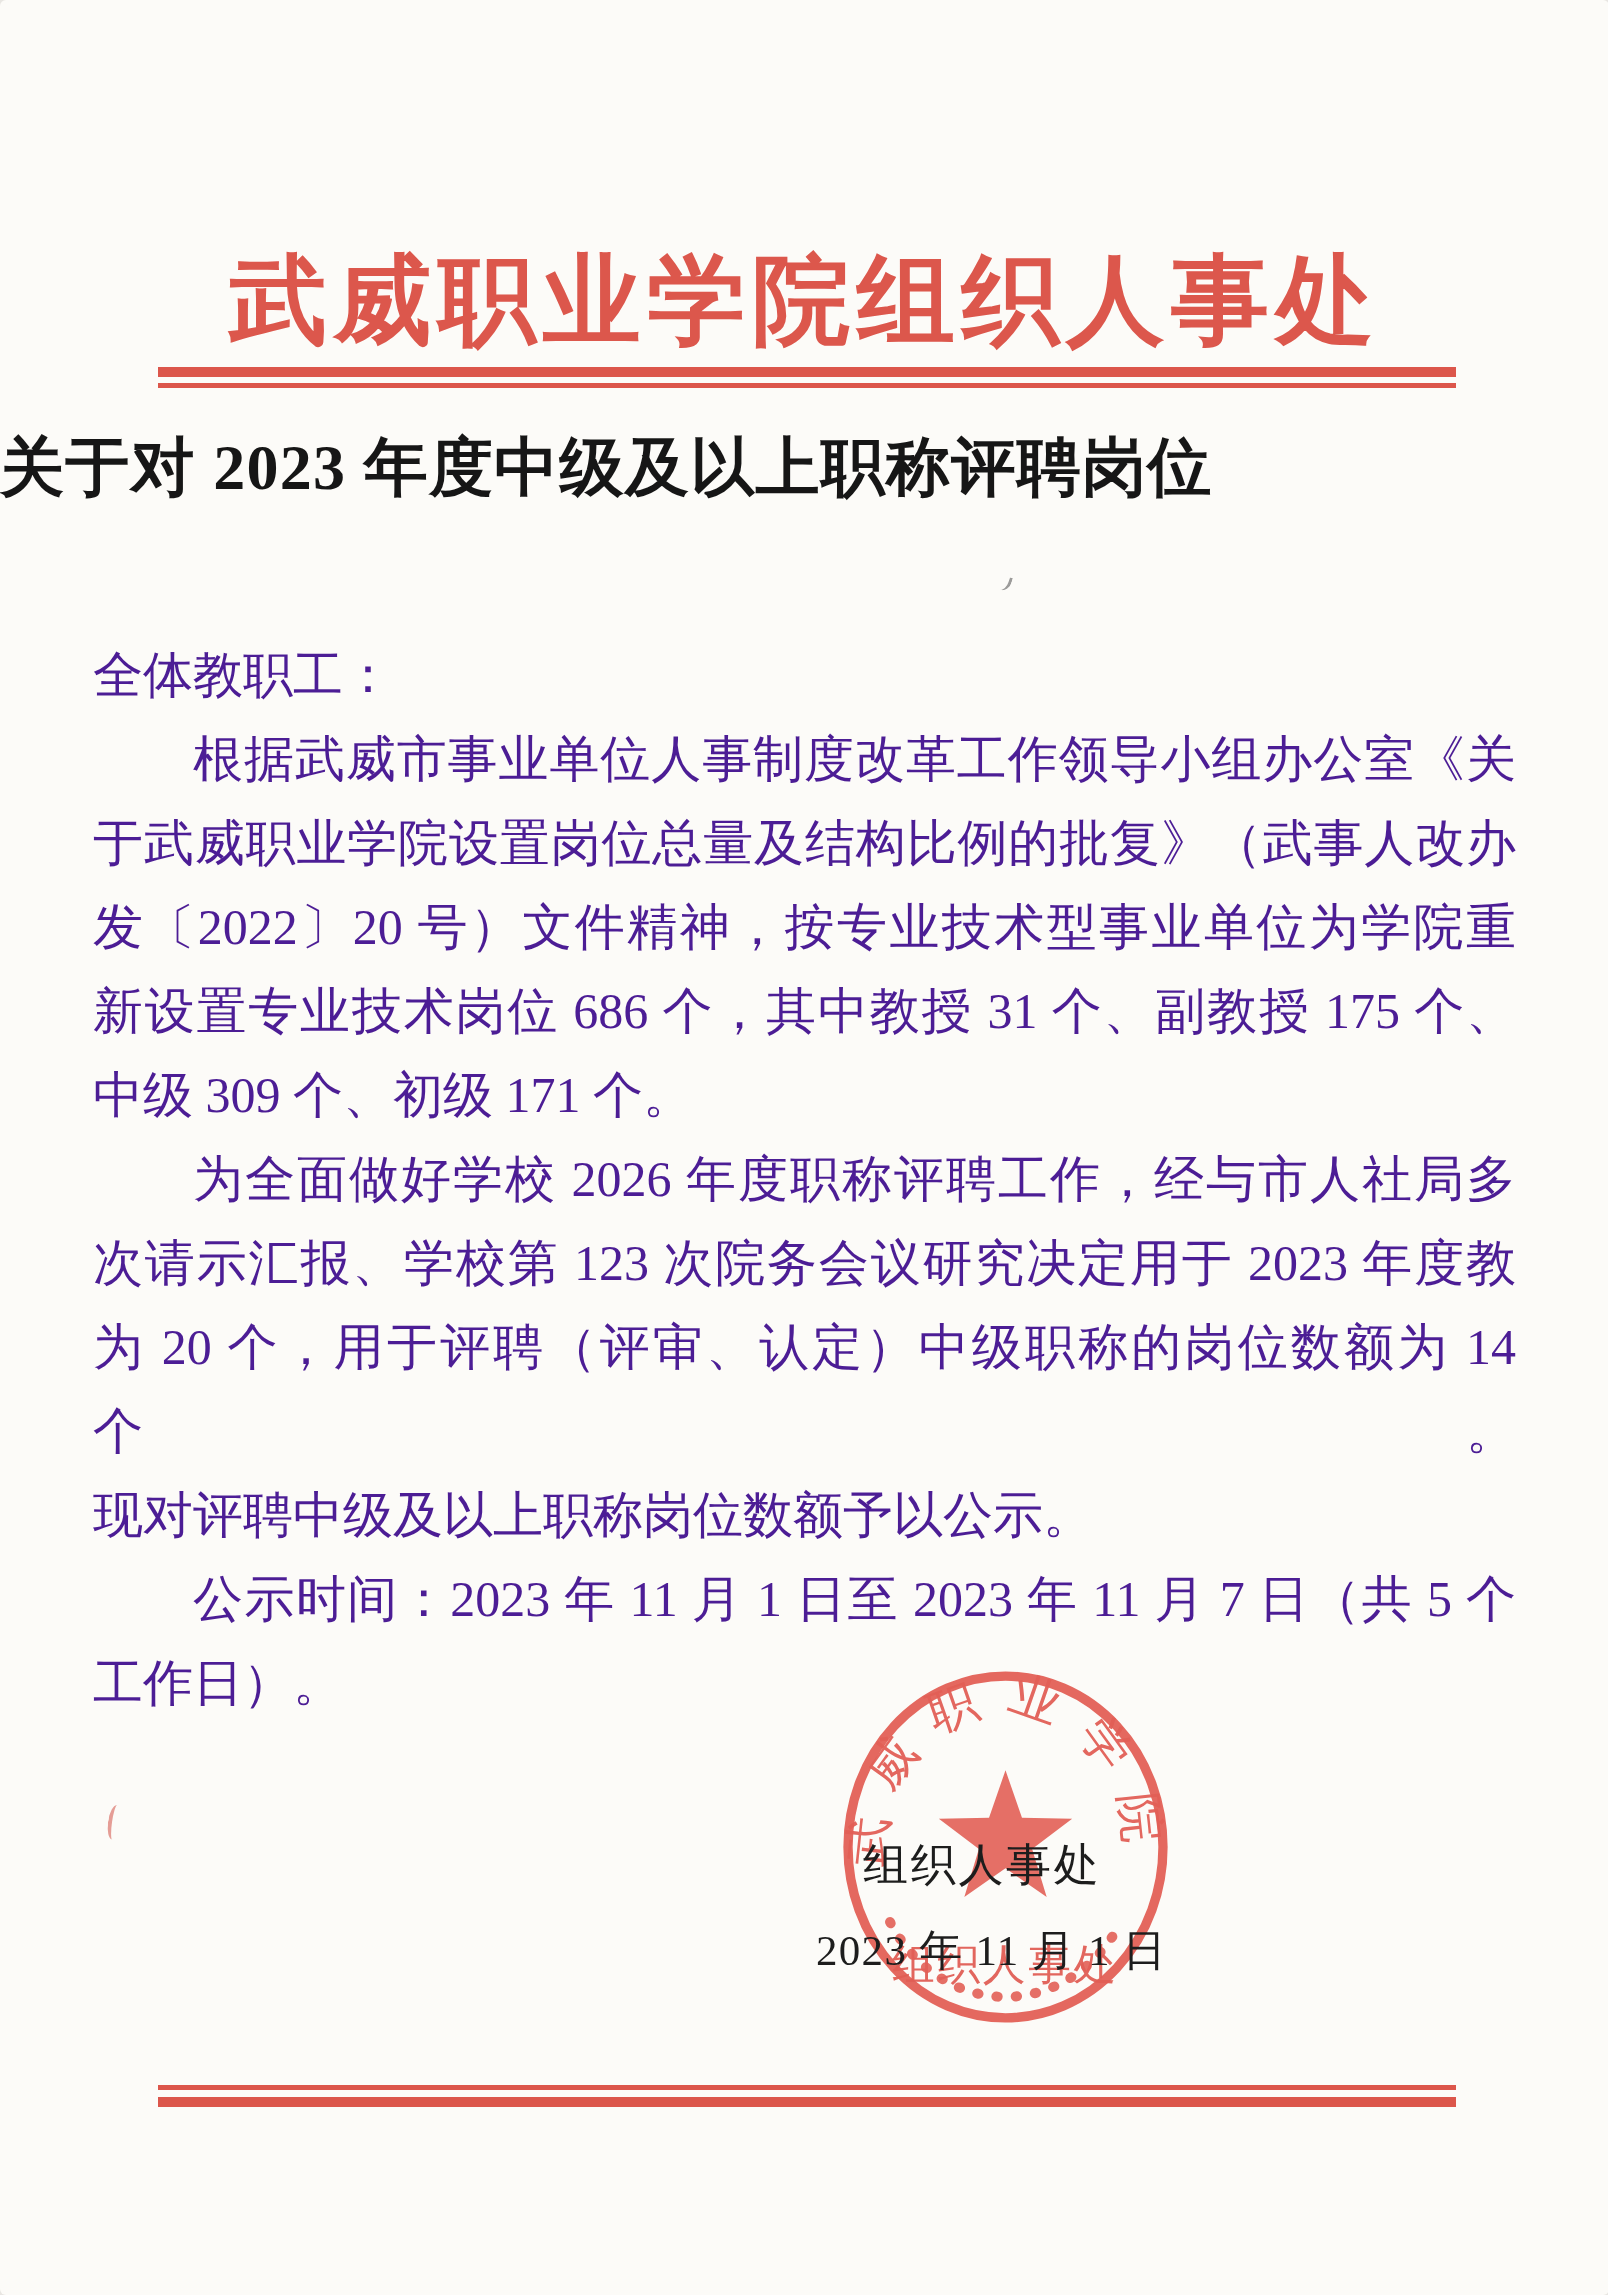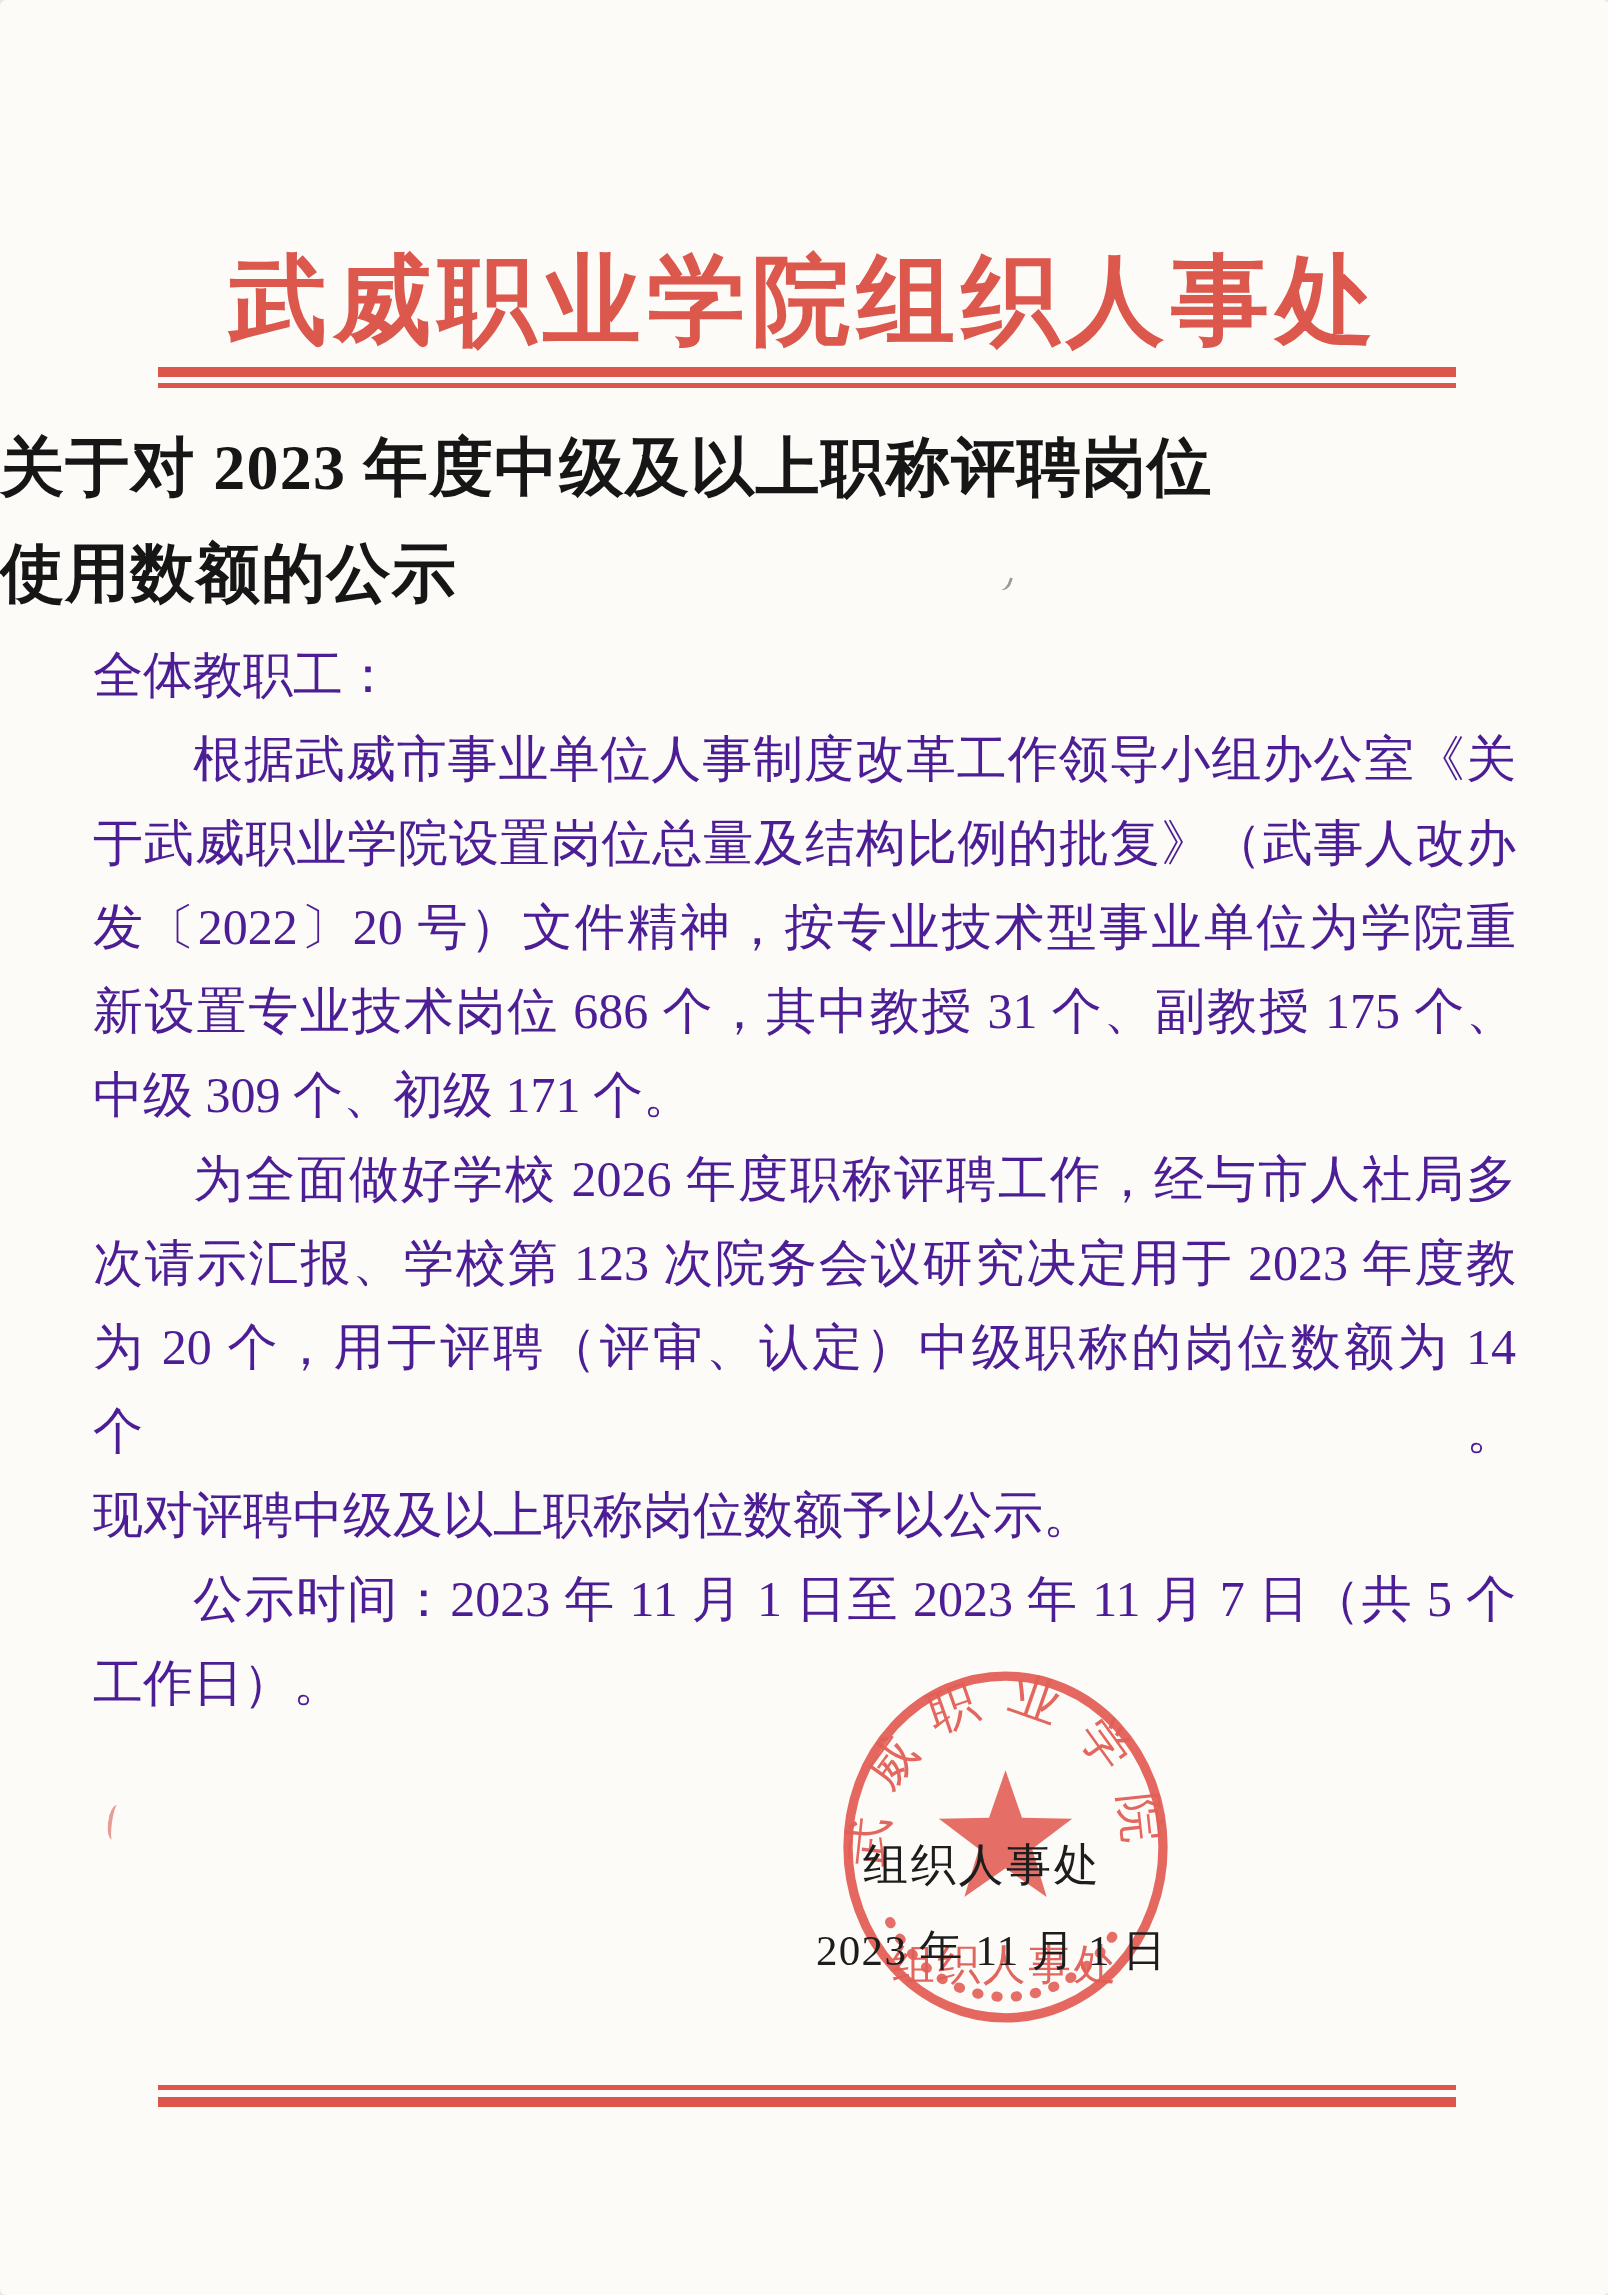--- a/index.html
+++ b/index.html
@@ -122,21 +122,20 @@
   <div class="letterhead">武威职业学院组织人事处</div>
 
   <div class="rule rule-top">
     <div class="bar bar-thick"></div>
     <div class="gap"></div>
     <div class="bar bar-thin"></div>
   </div>
 
   <div class="doc-title">
     <div>关于对 2023 年度中级及以上职称评聘岗位</div>
-    <div>使用数额的公示</div>
   </div>
 
   <div class="body-text">
     <div class="line">全体教职工：</div>
     <div class="line indent fill">根据武威市事业单位人事制度改革工作领导小组办公室《关</div>
     <div class="line fill">于武威职业学院设置岗位总量及结构比例的批复》（武事人改办</div>
     <div class="line fill">发〔2022〕20 号）文件精神，按专业技术型事业单位为学院重</div>
     <div class="line fill">新设置专业技术岗位 686 个，其中教授 31 个、副教授 175 个、</div>
     <div class="line">中级 309 个、初级 171 个。</div>
     <div class="line indent fill">为全面做好学校 2026 年度职称评聘工作，经与市人社局多</div>

